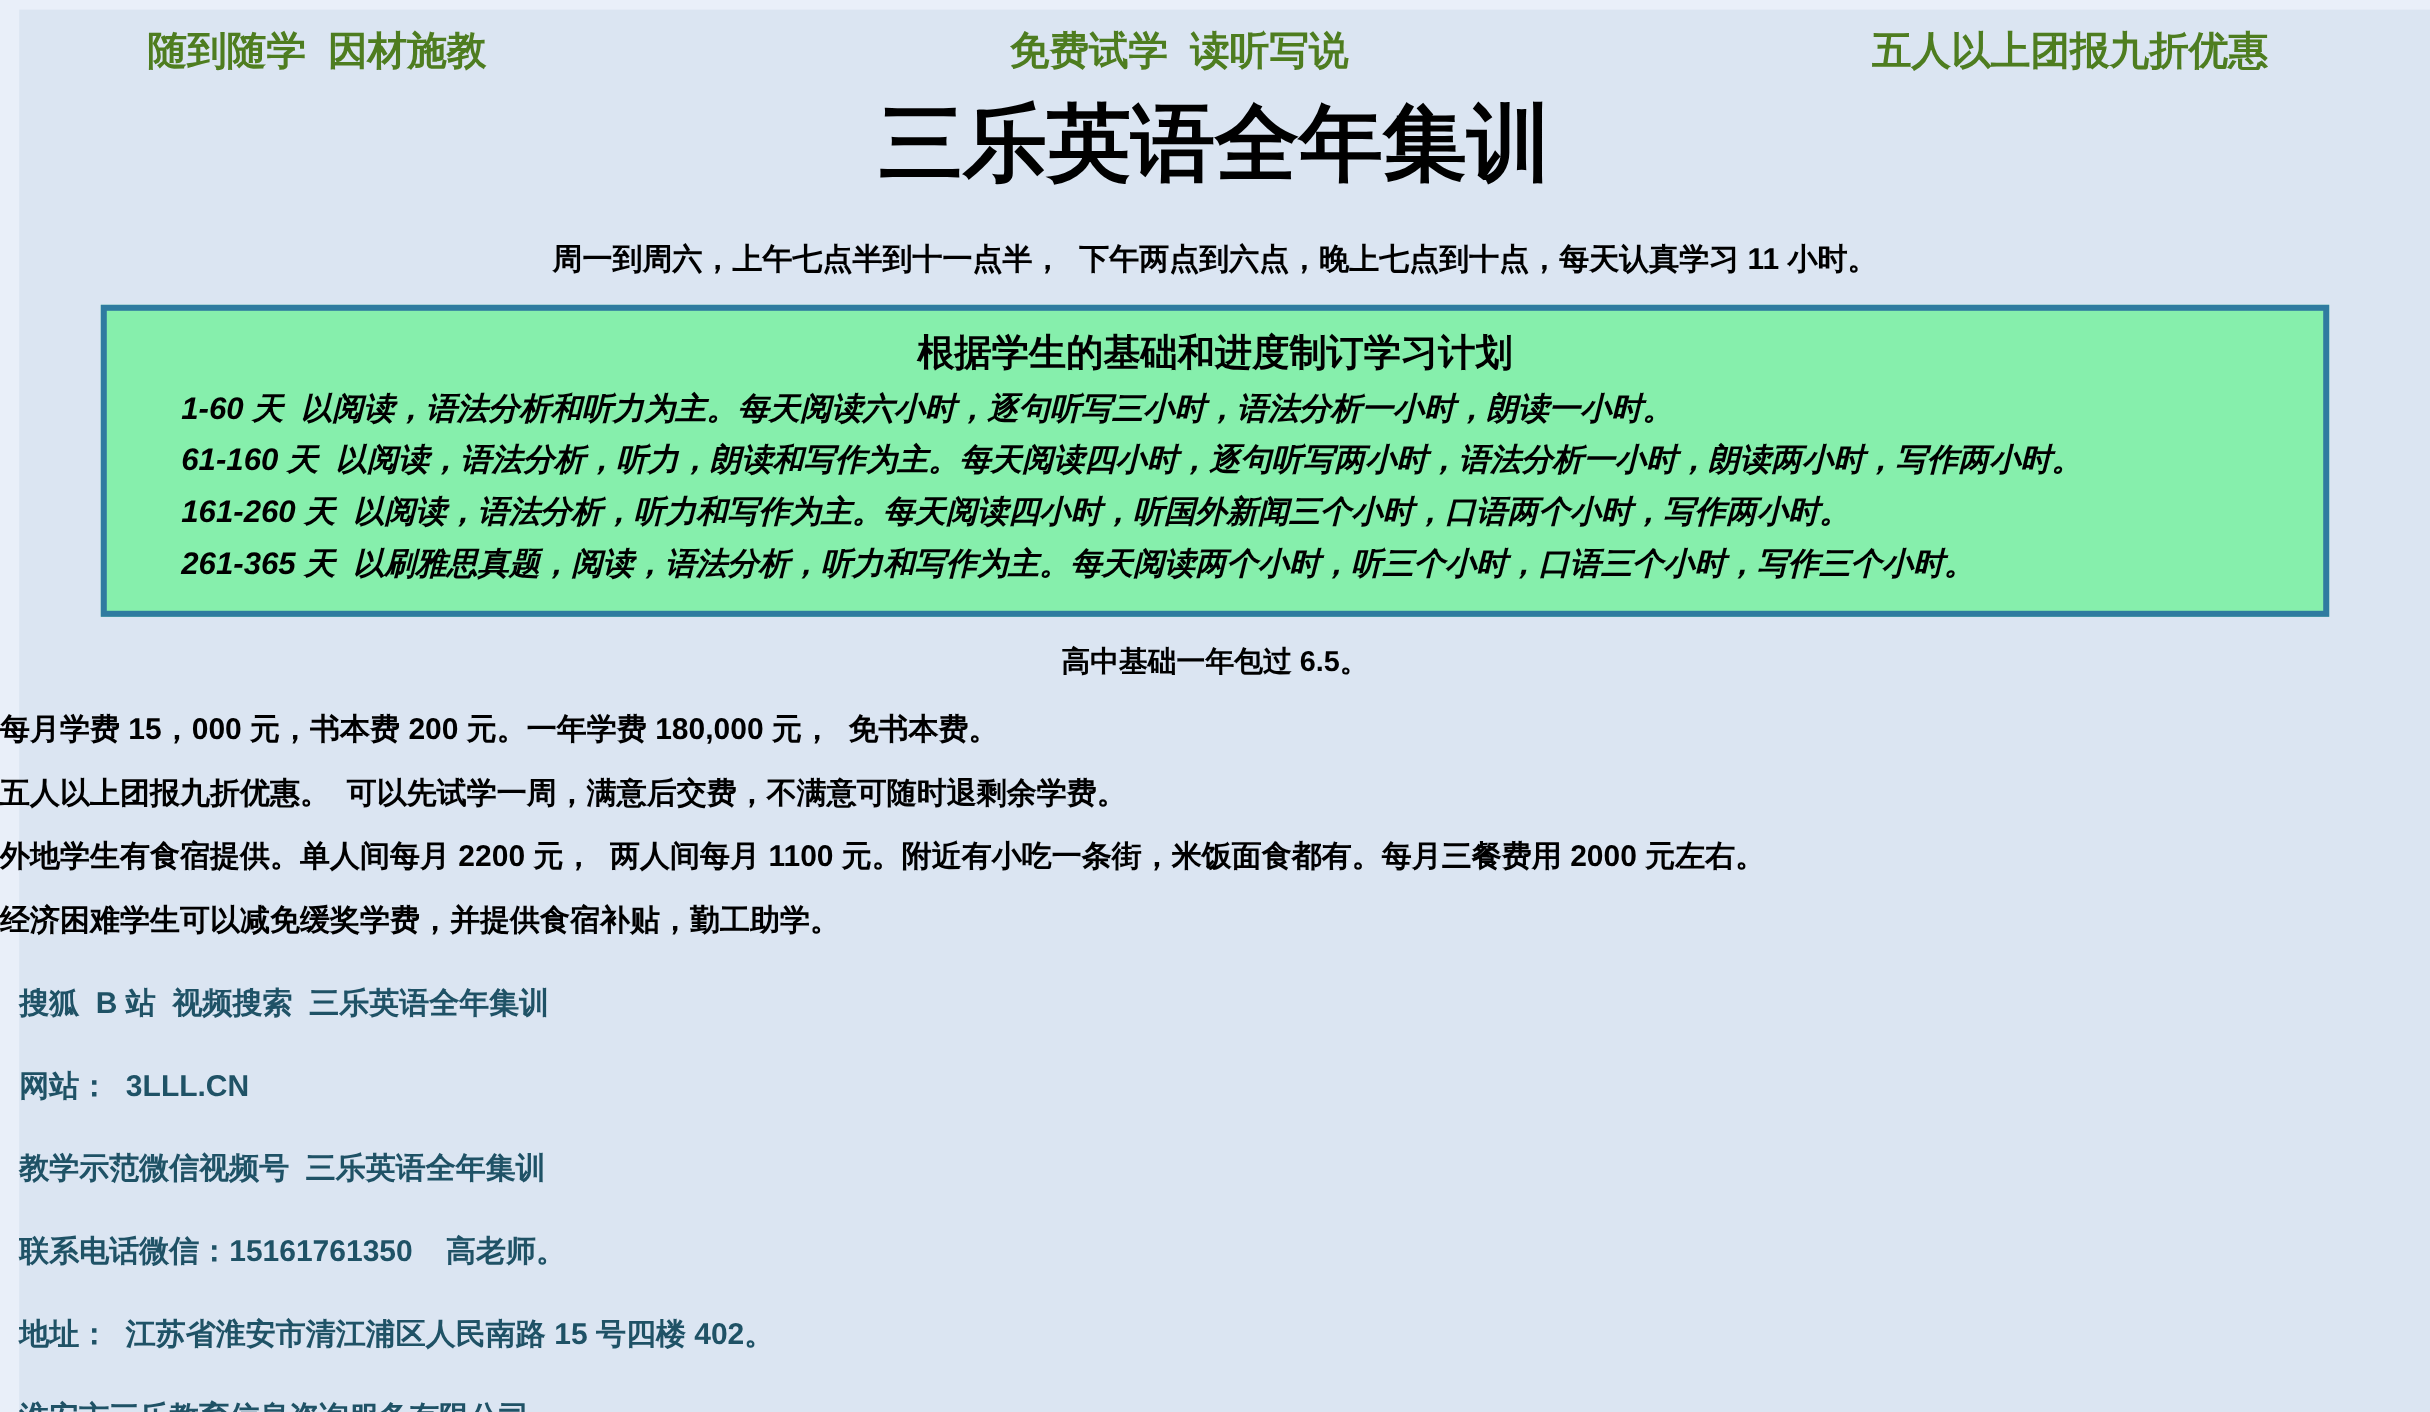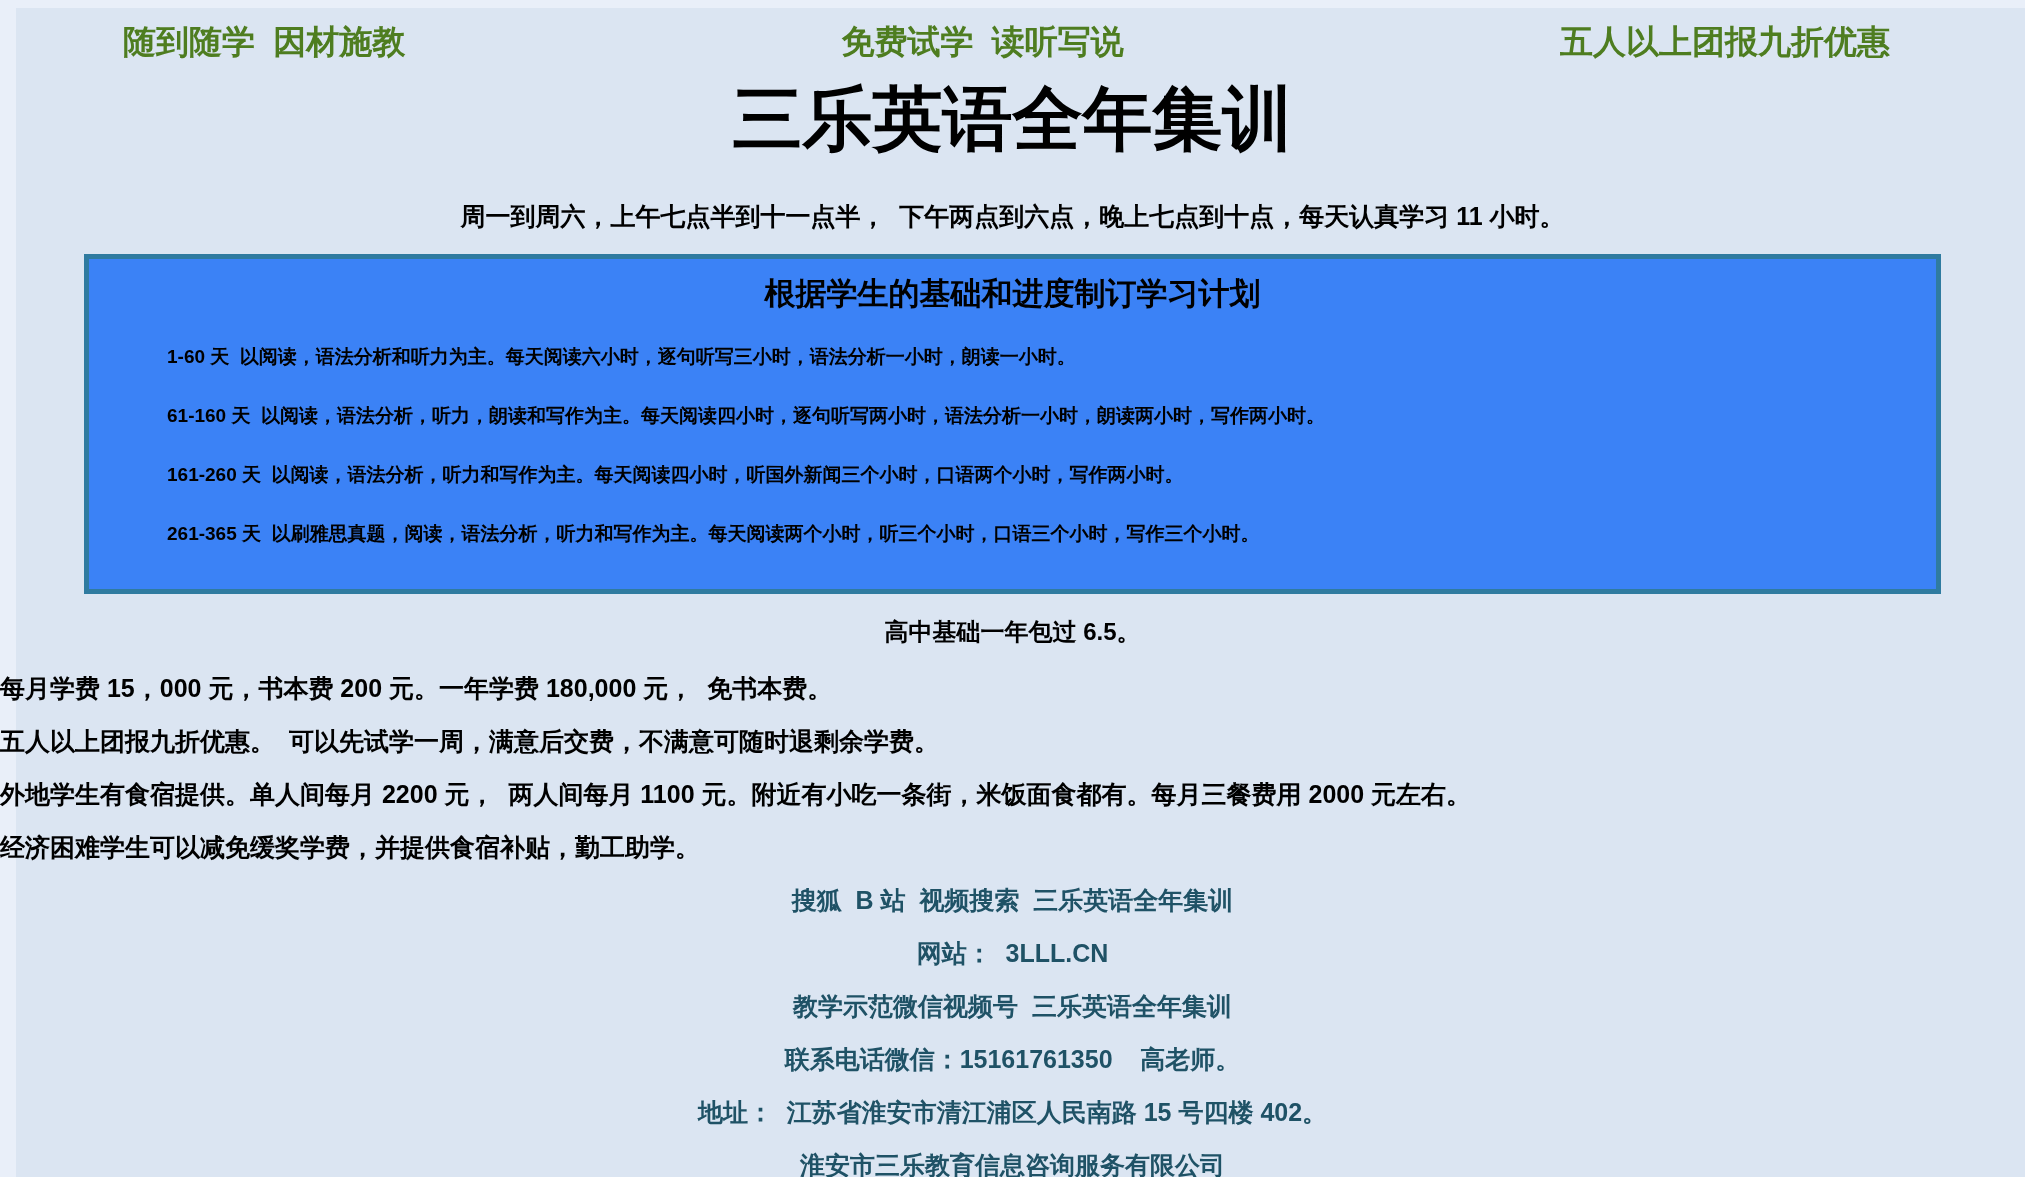--- a/index.html
+++ b/index.html
@@ -40,54 +40,54 @@
   .schedule-line {
     text-align: center;
     font-size: 25px;
     line-height: 32px;
     margin: 50px 0 0 0;
     white-space: pre-wrap;
   }
   .plan-box {
     margin: 22px 84px 0 84px;
     border: 5px solid #2f7ba0;
-    background: #3b82f6;
+    background: #86efac;
     padding: 10px 40px 18px 40px;
   }
   .plan-title {
     text-align: center;
     font-size: 31px;
     line-height: 50px;
     margin: 0;
   }
   .plan-line {
-    font-size: 19px;
+    font-size: 26px;
     line-height: 43px;
-    margin: 16px;
+    margin: 0;
     padding-left: 22px;
     white-space: pre-wrap;
+    font-style: italic;
   }
   .highlight-line {
     text-align: center;
     font-size: 24px;
     line-height: 60px;
     margin: 8px 0 0 0;
   }
   .info-line {
     text-align: left;
     font-size: 25px;
     line-height: 53px;
     margin: 0;
     white-space: pre-wrap;
   }
   .contact-line {
-    text-align: center;
     font-size: 25px;
     line-height: 53px;
-    margin: 0;
+    margin: 16px;
     color: #1f5266;
     white-space: pre-wrap;
   }
 </style>
 </head>
 <body>
 
 <div class="page-edge-left"></div>
 <div class="page-edge-top"></div>
 

